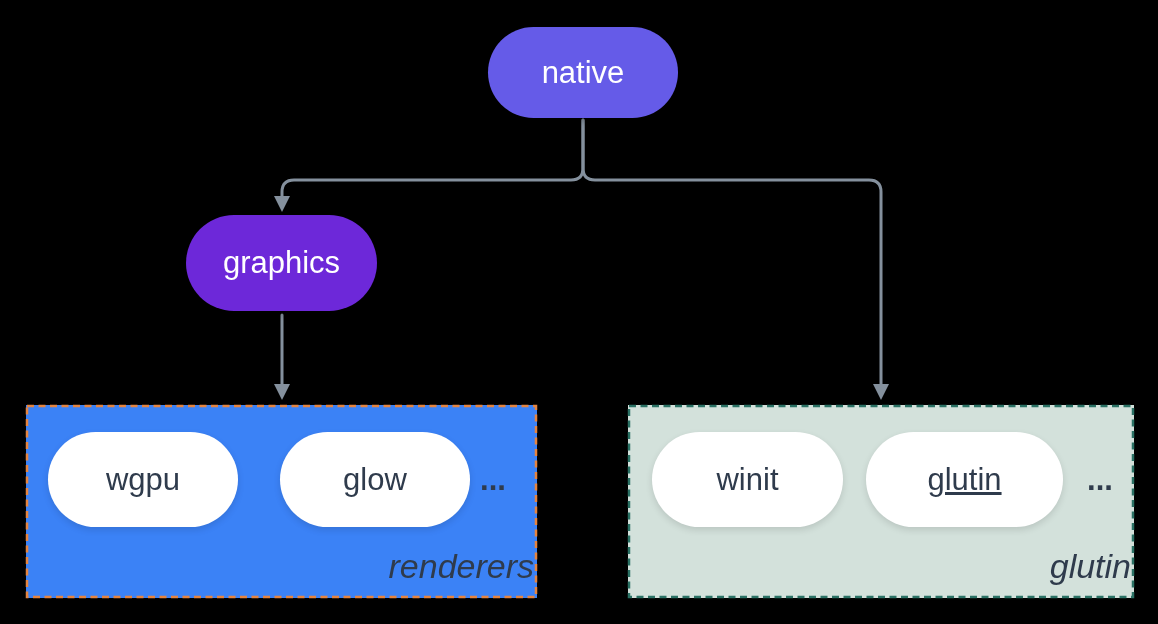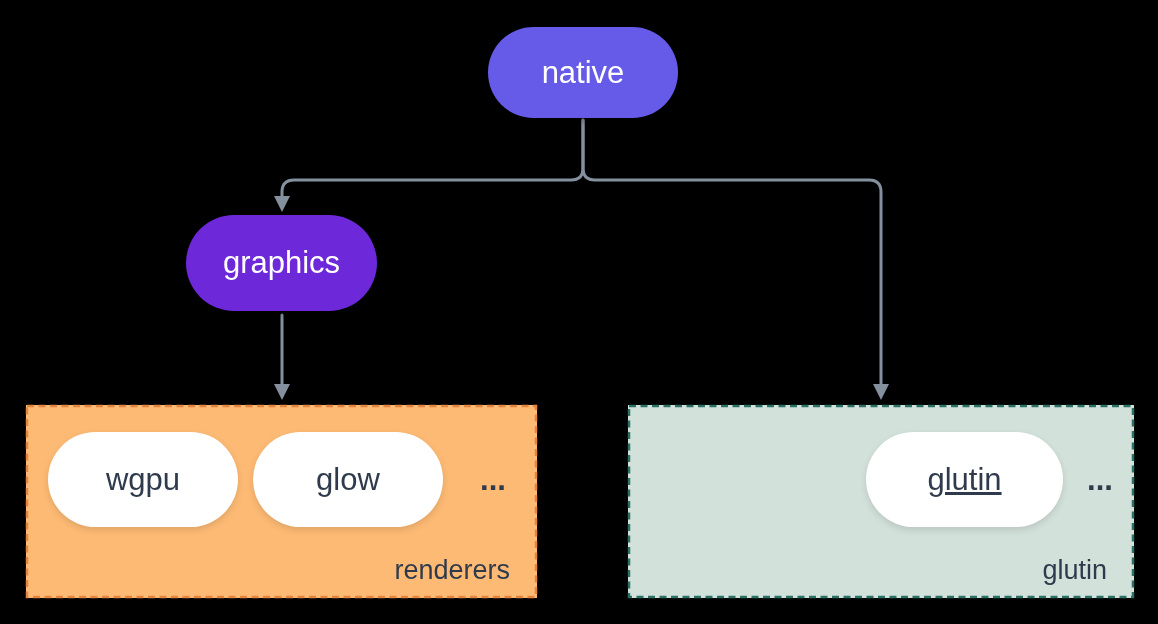--- a/index.html
+++ b/index.html
@@ -40,21 +40,21 @@
   
   .group {
     position: absolute;
     top: 405px;
     height: 193px;
     z-index: 1;
   }
   .group-renderers {
     left: 26px;
     width: 511px;
-    background: #fdba74;
+    background: #3b82f6;
   }
   .group-shells {
     left: 628px;
     width: 506px;
     background: #D3E1DB;
   }
   
   .pill {
     position: absolute;
     top: 27px;
@@ -62,43 +62,44 @@
     background: #ffffff;
     border-radius: 48px;
     display: flex;
     align-items: center;
     justify-content: center;
     font-size: 31px;
     color: #2F3B4C;
     box-shadow: 0 3px 7px rgba(0,0,0,0.12);
   }
   .pill-wgpu   { left: 22px;  width: 190px; }
-  .pill-glow   { left: 227px; width: 190px; }
+  .pill-glow   { left: 254px; width: 190px; }
   .pill-winit  { left: 24px;  width: 191px; }
   .pill-glutin { left: 238px; width: 197px; text-decoration: underline; }
   .ellipsis {
     position: absolute;
     top: 27px;
     height: 95px;
     width: 44px;
     display: flex;
     align-items: center;
     justify-content: center;
     font-size: 31px;
     font-weight: 700;
     color: #2F3B4C;
   }
   .ellipsis-renderers { left: 445px; }
   .ellipsis-shells    { left: 450px; }
   .group-label {
     position: absolute;
-    right: 27px;
+    right: 3px;
     bottom: 12px;
-    font-size: 27px;
+    font-size: 34px;
     color: #2F3B4C;
+    font-style: italic;
   }
   
   .connectors {
     position: absolute;
     left: 0; top: 0;
     width: 1158px;
     height: 624px;
     z-index: 2;
     pointer-events: none;
   }
@@ -113,20 +114,23 @@
       <span>wgpu</span>
     </div>
     <div class="pill pill-glow">
       <span>glow</span>
     </div>
     <div class="ellipsis ellipsis-renderers">...</div>
     <div class="group-label">renderers</div>
   </div>
 
   <div class="group group-shells">
+    <div class="pill pill-winit">
+      <span>winit</span>
+    </div>
     <div class="pill pill-glutin">
       <span>glutin</span>
     </div>
     <div class="ellipsis ellipsis-shells">...</div>
     <div class="group-label">glutin</div>
   </div>
 
   <svg class="connectors" viewBox="0 0 1158 624" xmlns="http://www.w3.org/2000/svg">
 
     <rect x="27" y="406" width="509" height="191" fill="none" stroke-width="2.5" stroke-dasharray="7 4.5" stroke="#E58540"></rect>

